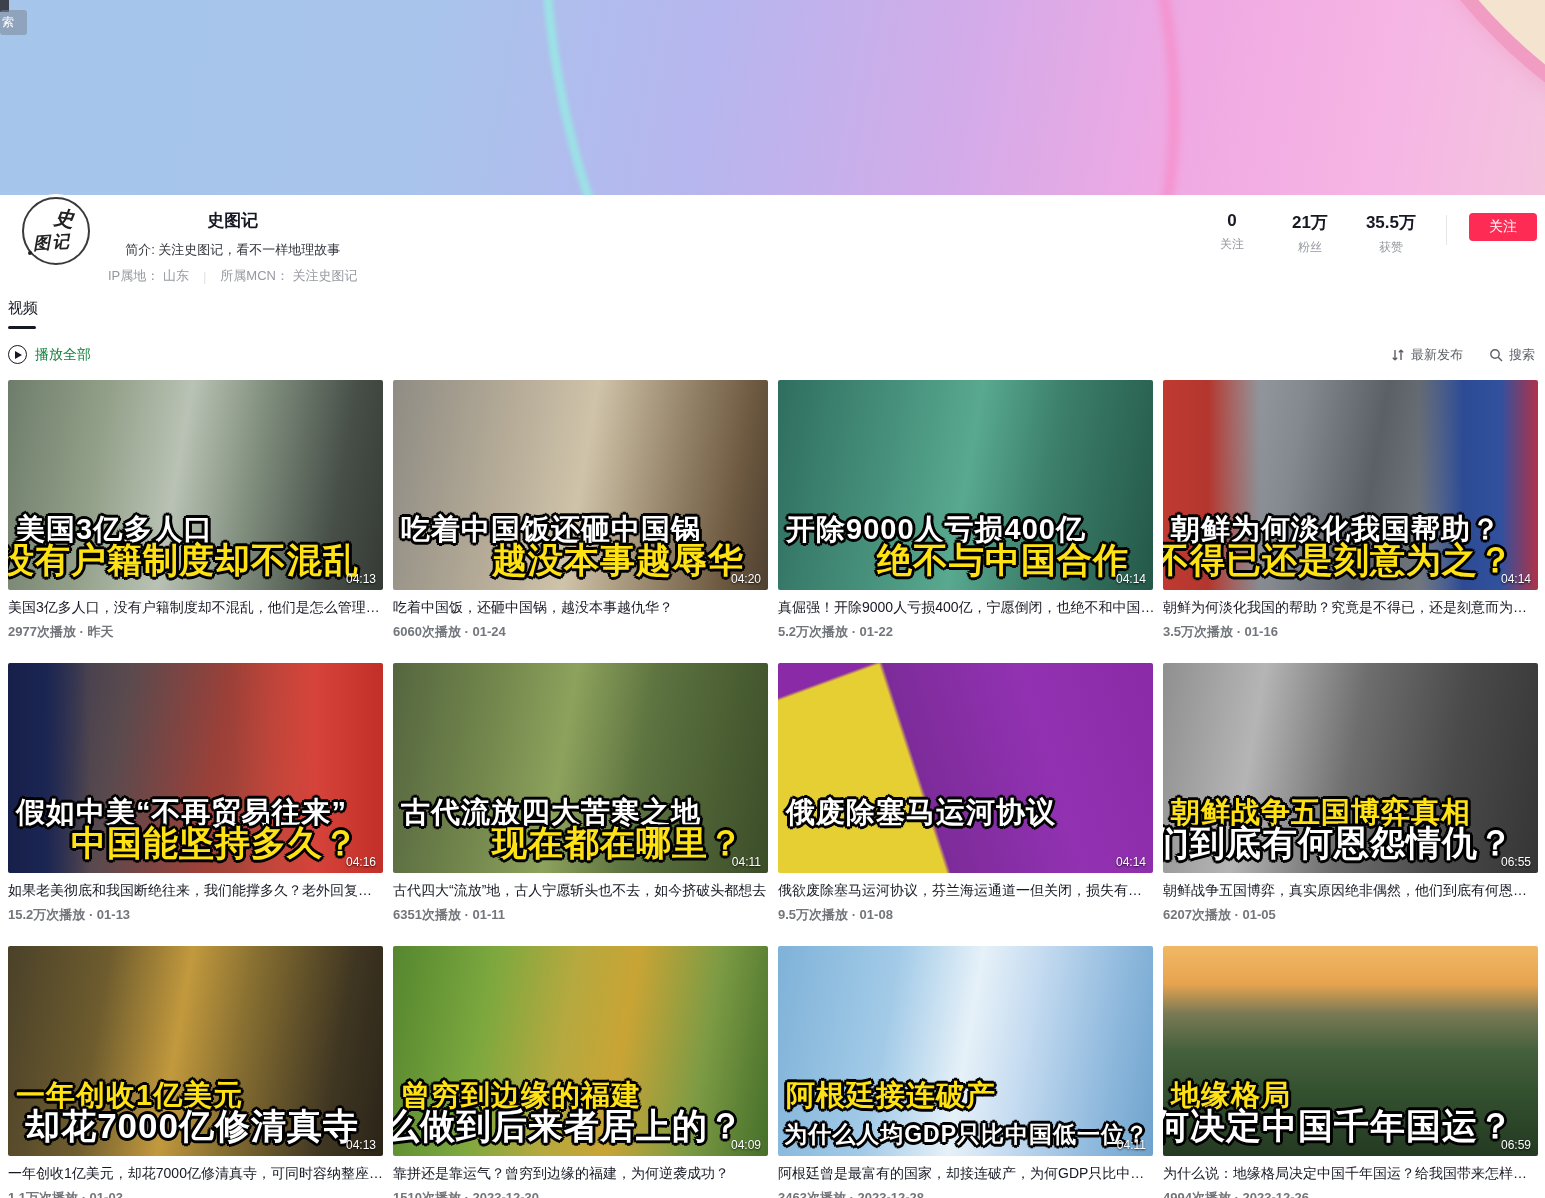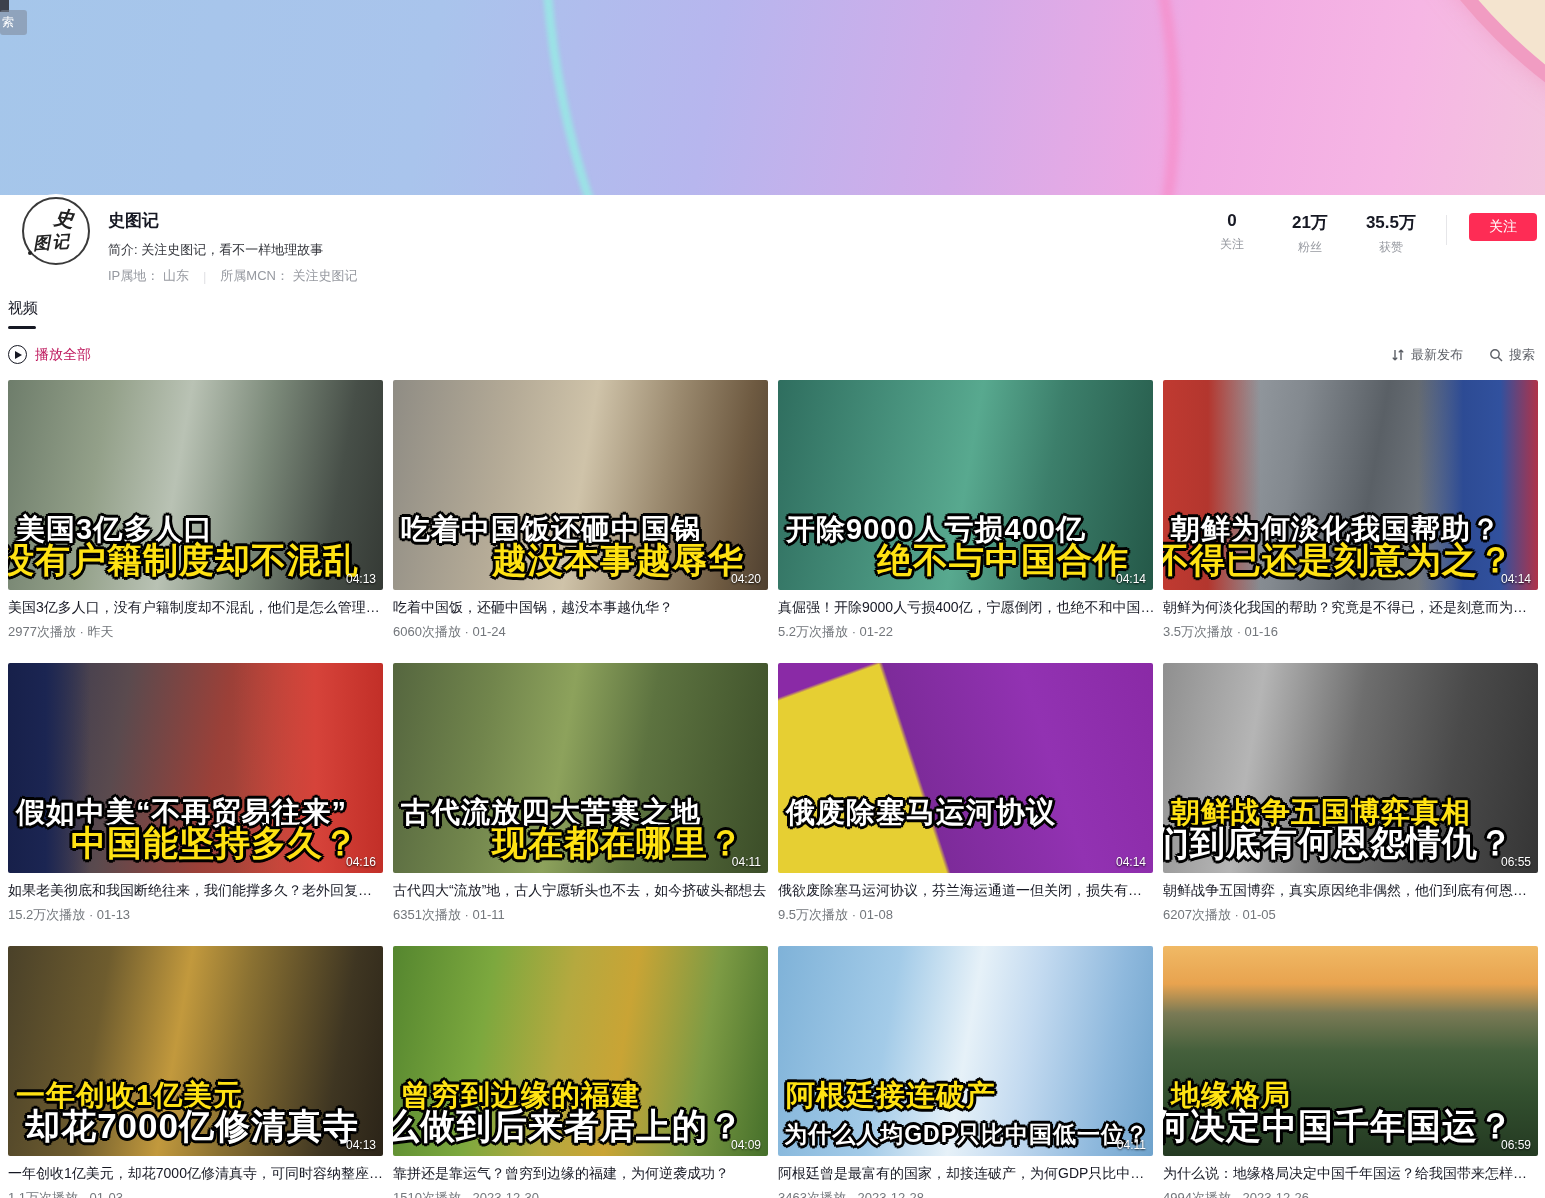--- a/index.html
+++ b/index.html
@@ -24,21 +24,21 @@
 
   
   .profile { display:flex; align-items:flex-start; padding:6px 8px 0 22px; height:90px; }
   .avatar { position:relative; width:68px; height:68px; margin-top:-4px; border-radius:50%;
     background:#fff; border:2px solid #3a3a3a; box-shadow:0 0 0 3px #fff; flex:none; }
   .avatar .a1 { position:absolute; top:6px; left:30px; font-family:"DejaVu Serif",serif;
     font-style:italic; font-weight:bold; font-size:20px; color:#222; transform:rotate(8deg); }
   .avatar .a2 { position:absolute; bottom:9px; left:9px; font-family:"DejaVu Serif",serif;
     font-style:italic; font-weight:bold; font-size:17px; color:#222; letter-spacing:2px; transform:rotate(-4deg); }
   .avatar .adot { position:absolute; left:4px; bottom:8px; width:4px; height:4px; border-radius:50%; background:#222; }
-  .pinfo { margin-left:18px; padding-top:8px; min-width:0; }
+  .pinfo { margin-left:18px; padding-top:8px; min-width:0;text-align:center; }
   .pname { font-size:17px; font-weight:600; color:#161823; }
   .pintro { margin-top:9px; font-size:13px; color:#33353b; }
   .pmeta { margin-top:8px; font-size:13px; color:#9699a0; display:flex; align-items:center; }
   .pmeta .sep { margin:0 14px; color:#e3e3e6; }
   .pspacer { flex:1; }
   .pstats { display:flex; align-items:flex-start; gap:34px; padding-top:10px; }
   .stat { text-align:center; min-width:44px; cursor:pointer; }
   .stat .v { font-size:17px; font-weight:700; color:#161823; }
   .stat .l { margin-top:5px; font-size:12px; color:#9699a0; }
   .vdiv { width:1px; height:30px; background:#e6e6e9; margin:14px 22px 0 30px; }
@@ -50,39 +50,39 @@
   .tab { display:inline-block; cursor:pointer; }
   .tab .t-label { font-size:15px; color:#161823; }
   .tab .t-underline { margin-top:8px; width:28px; height:3px; background:#161823; border-radius:2px; }
 
   
   .toolbar { display:flex; align-items:center; justify-content:space-between; padding:16px 10px 0 8px; }
   .play-all { display:flex; align-items:center; gap:8px; cursor:pointer; }
   .play-circle { width:19px; height:19px; border:1.6px solid #161823; border-radius:50%; position:relative; }
   .play-circle::after { content:""; position:absolute; left:6px; top:4.5px; border-left:7px solid #161823;
     border-top:4px solid transparent; border-bottom:4px solid transparent; }
-  .play-all .pa-label { font-size:14px; color:#be185d; }
+  .play-all .pa-label { font-size:14px; color:#15803d; }
   .tb-right { display:flex; align-items:center; gap:26px; }
   .tb-item { display:flex; align-items:center; gap:6px; color:#5c5f66; font-size:13px; cursor:pointer; }
   .tb-item svg { display:block; }
 
   
   .grid { display:grid; grid-template-columns:repeat(4,375px); column-gap:10px; row-gap:22px;
     padding:16px 7px 0 8px; }
   .card { width:377px; cursor:pointer; }
   .thumb { position:relative; width:375px; height:210px; border-radius:2px; overflow:hidden; }
   .ol { position:absolute; font-weight:900; letter-spacing:1px; white-space:nowrap;
     text-shadow:-2px -2px 0 #000,2px -2px 0 #000,-2px 2px 0 #000,2px 2px 0 #000,0 3px 0 #000,0 -3px 0 #000,3px 0 0 #000,-3px 0 0 #000; }
   .ol1 { left:8px; bottom:40px; font-size:29px; }
   .ol2 { right:24px; bottom:6px; font-size:35px; }
   .ol2.sz-sm { font-size:23px; right:4px; }
   .dur { position:absolute; right:7px; bottom:4px; color:#fff; font-size:12px;
     text-shadow:0 1px 2px rgba(0,0,0,.8); font-weight:400; letter-spacing:0; }
   .vtitle { margin-top:9px; font-size:14px; color:#161823; white-space:nowrap; overflow:hidden; text-overflow:ellipsis; }
-  .vstats { margin-top:6px; font-size:13px; color:#72767b; }
+  .vstats { margin-top:6px; font-size:13px; color:#72767b;font-weight:bold; }
 
   
   .t1 { background:linear-gradient(100deg,#6e7d6b 0%,#93a089 25%,#b9c2b4 45%,#7c8a7a 65%,#474f48 85%,#353a35 100%); }
   .t2 { background:linear-gradient(100deg,#8f8c84 0%,#b5ab97 30%,#cfc3a9 50%,#9b8a6f 70%,#6e5a41 88%,#4f4030 100%); }
   .t3 { background:linear-gradient(100deg,#2f6e5f 0%,#47917c 30%,#58a98f 50%,#3c7f6b 70%,#245848 100%); }
   .t4 { background:linear-gradient(90deg,#c03a31 0%,#b3362e 12%,rgba(179,54,46,0) 26%),
                linear-gradient(270deg,#b03248 0%,#31519e 10%,#2d4b94 20%,rgba(45,75,148,0) 32%),
                linear-gradient(100deg,#aab0b6 0%,#83898f 35%,#5a6066 55%,#7e848b 80%,#9aa0a6 100%); }
   .t5 { background:linear-gradient(90deg,#17204a 0%,#1b2552 10%,rgba(27,37,82,0) 22%),
                linear-gradient(270deg,#c22f28 0%,#d6433a 18%,rgba(214,67,58,0) 40%),

